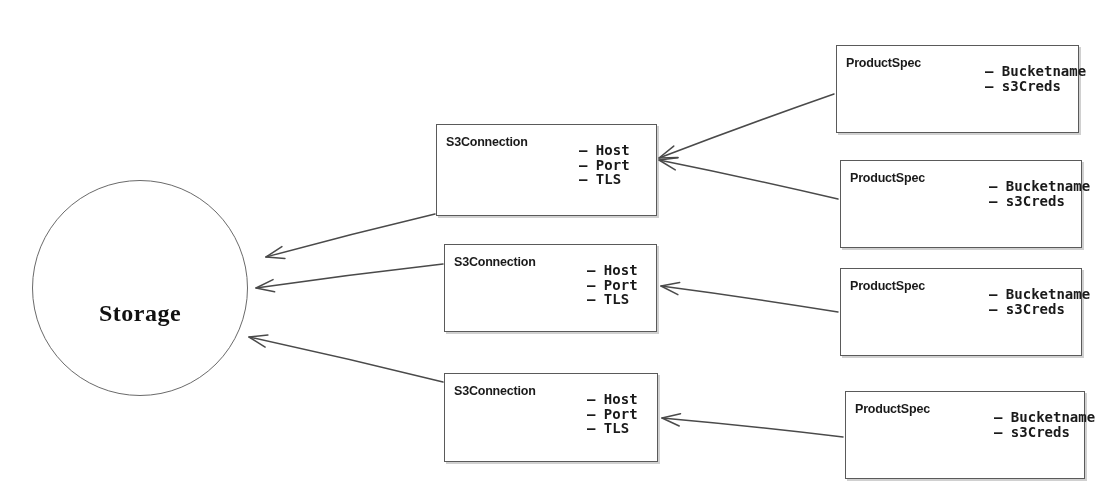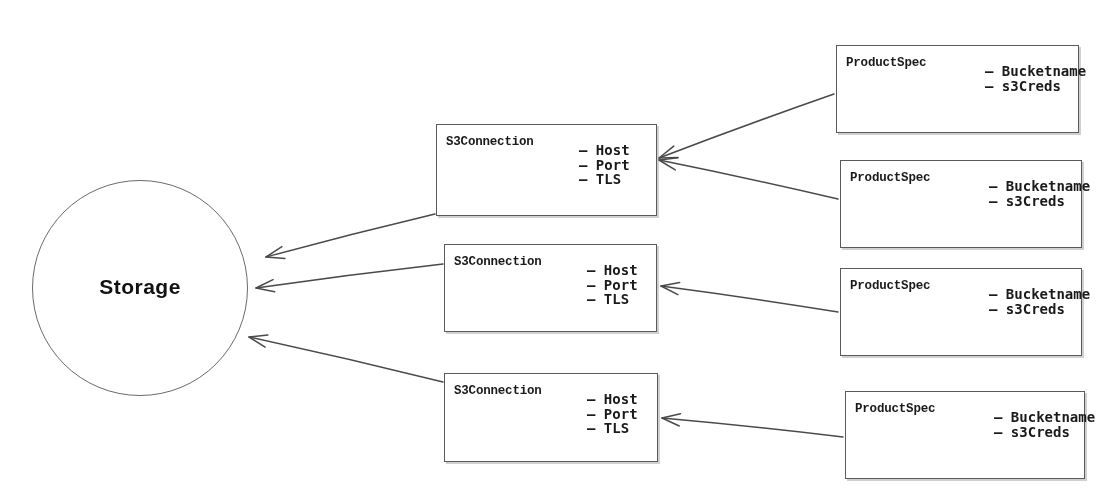--- a/index.html
+++ b/index.html
@@ -27,21 +27,21 @@
   }
   .node-box {
     position: absolute;
     box-sizing: border-box;
     border: 1.6px solid #5a5a5a;
     background: #ffffff;
     box-shadow: 2px 2px 0 rgba(120,120,120,0.35);
   }
   .node-title {
     position: absolute;
-    font-family: Liberation Mono, monospace;
+    font-family: Liberation Sans, sans-serif;
     font-size: 12.5px;
     font-weight: 700;
     color: #1a1a1a;
     letter-spacing: -0.2px;
     white-space: nowrap;
   }
   .node-attrs {
     position: absolute;
     font-family: "DejaVu Sans Mono", monospace;
     font-size: 14px;
@@ -57,25 +57,26 @@
     position: absolute;
     box-sizing: border-box;
     border: 1.6px solid #6a6a6a;
     border-radius: 50%;
     background: #ffffff;
   }
   .circle-label {
     position: absolute;
     width: 100%;
     text-align: center;
-    font-family: Liberation Sans, sans-serif;
-    font-size: 21px;
+    font-family: Liberation Serif, serif;
+    font-size: 24px;
     font-weight: 700;
     color: #111111;
     letter-spacing: 0.5px;
+    margin-top: 25px;
   }
 </style>
 </head>
 <body>
 
 <div id="canvas">
 
   <svg id="edges" viewBox="0 0 1119 493" width="1119" height="493" xmlns="http://www.w3.org/2000/svg">
       <path d="M 435 214 Q 350.15478609445915 234.1432290689209 266 257" fill="none" stroke="#4a4a4a" stroke-width="1.5" stroke-linecap="round"></path>
       <path d="M 281.90162374685855 246.60104033023765 L 266 257 L 284.93793664473566 258.53445613817325" fill="none" stroke="#4a4a4a" stroke-width="1.5" stroke-linecap="round" stroke-linejoin="round"></path>

